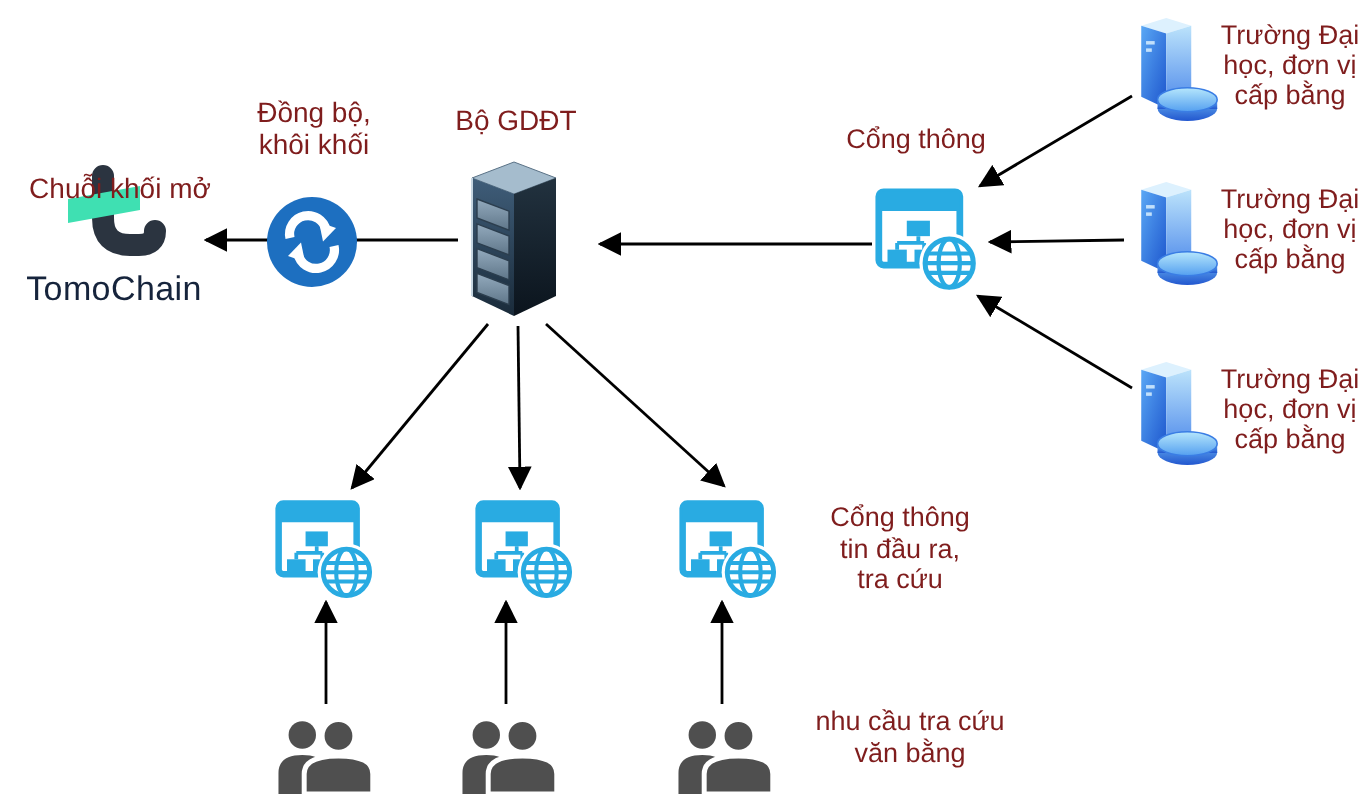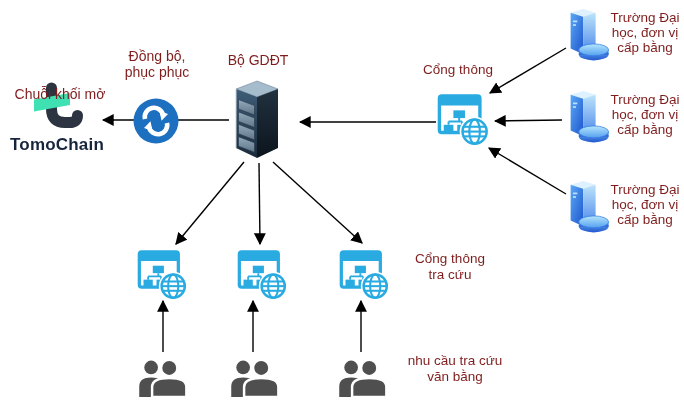--- a/index.html
+++ b/index.html
@@ -5,21 +5,21 @@
   html,body{margin:0;padding:0;background:#fff;}
   .canvas{
     position:relative;width:684px;height:400px;background:#fff;overflow:hidden;
     font-family:"Liberation Sans","DejaVu Sans",sans-serif;color:#000;
   }
   .arrow-layer{position:absolute;left:0;top:0;z-index:1;}
   .node-icon{position:absolute;z-index:2;line-height:0;}
   .node-icon svg{display:block;}
   .lbl{position:absolute;z-index:3;font-size:13.5px;line-height:15px;text-align:center;color:#7f1d1d;}
   .lbl-lg{font-size:14px;line-height:16px;}
-  .brand{font-size:17px;font-weight:bold;color:#16243c;letter-spacing:.2px;line-height:19px;}
+  .brand{font-size:17px;font-weight:normal;color:#16243c;letter-spacing:.2px;line-height:19px;}
   .defs-holder{position:absolute;width:0;height:0;overflow:hidden;}
 </style>
 </head>
 <body>
 
 <div class="canvas">
 
   <svg class="defs-holder" aria-hidden="true">
     <defs>
       <linearGradient id="dbFront" x1="0" y1="0" x2="1" y2="1">
@@ -130,21 +130,21 @@
   <div class="lbl lbl-lg" style="left:6px;top:62px;width:108px;margin-top:24px;">Chuỗi khối mở</div>
   <div class="node-icon" style="left:32px;top:82px;">
     <svg width="52" height="50">
         <use href="#sym-tomo"></use>
       </svg>
   </div>
   <div class="lbl brand" style="left:2px;top:135px;width:110px;">TomoChain</div>
 
   <div class="lbl lbl-lg" style="left:112px;top:48px;width:90px;">
     <div>Đồng bộ,</div>
-    <div>phục phục</div>
+    <div>khôi khối</div>
   </div>
   <div class="node-icon" style="left:133px;top:98px;">
     <svg width="46" height="46" viewBox="0 0 46 46">
       <circle cx="23" cy="23" r="22.5" fill="#1d6fc0"></circle>
       <g fill="#fff" stroke="none">
         <path d="M12 21 A 9.2 9.2 0 0 1 30 17" fill="none" stroke="#fff" stroke-width="4.6"></path>
         <polygon points="26.5,13 35,16 28.5,22.8"></polygon>
         <path d="M34 25 A 9.2 9.2 0 0 1 16 29" fill="none" stroke="#fff" stroke-width="4.6"></path>
         <polygon points="19.5,33 11,30 17.5,23.2"></polygon>
       </g>
@@ -210,20 +210,21 @@
         <use href="#sym-portal"></use>
       </svg>
   </div>
   <div class="node-icon" style="left:339px;top:248px;">
     <svg width="52" height="54">
         <use href="#sym-portal"></use>
       </svg>
   </div>
   <div class="lbl" style="left:404px;top:251px;width:92px;line-height:15.5px;">
     <div>Cổng thông</div>
+    <div>tin đầu ra,</div>
     <div>tra cứu</div>
   </div>
 
   <div class="node-icon" style="left:137px;top:357px;">
     <svg width="54" height="40">
         <use href="#sym-users"></use>
       </svg>
   </div>
   <div class="node-icon" style="left:229px;top:357px;">
     <svg width="54" height="40">

